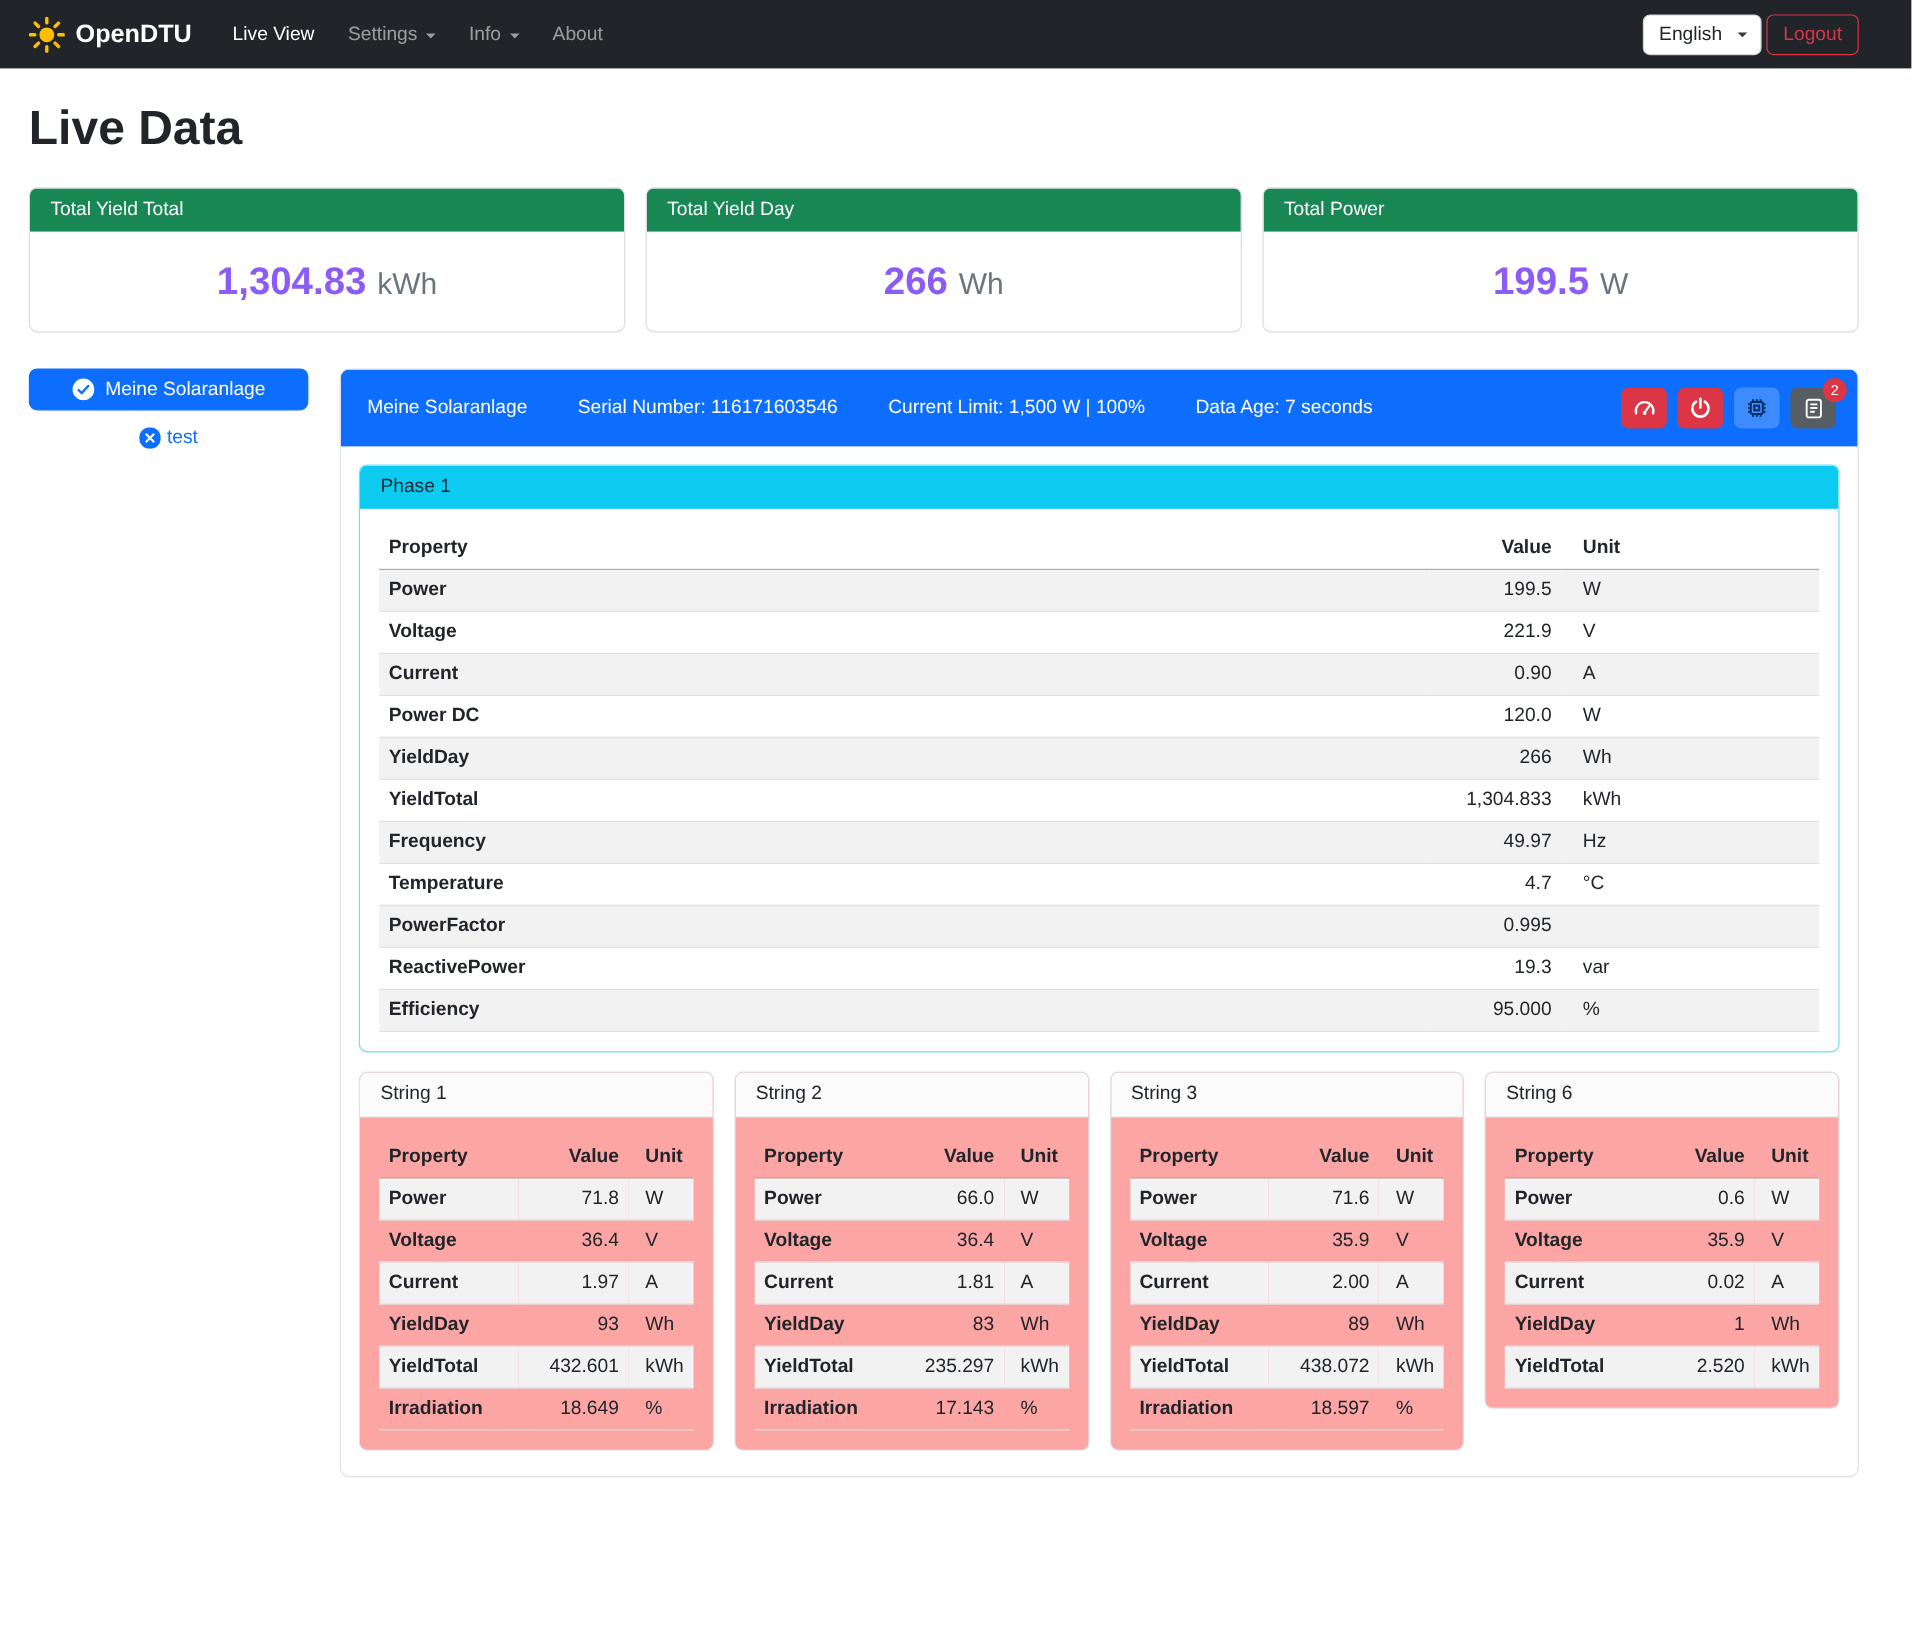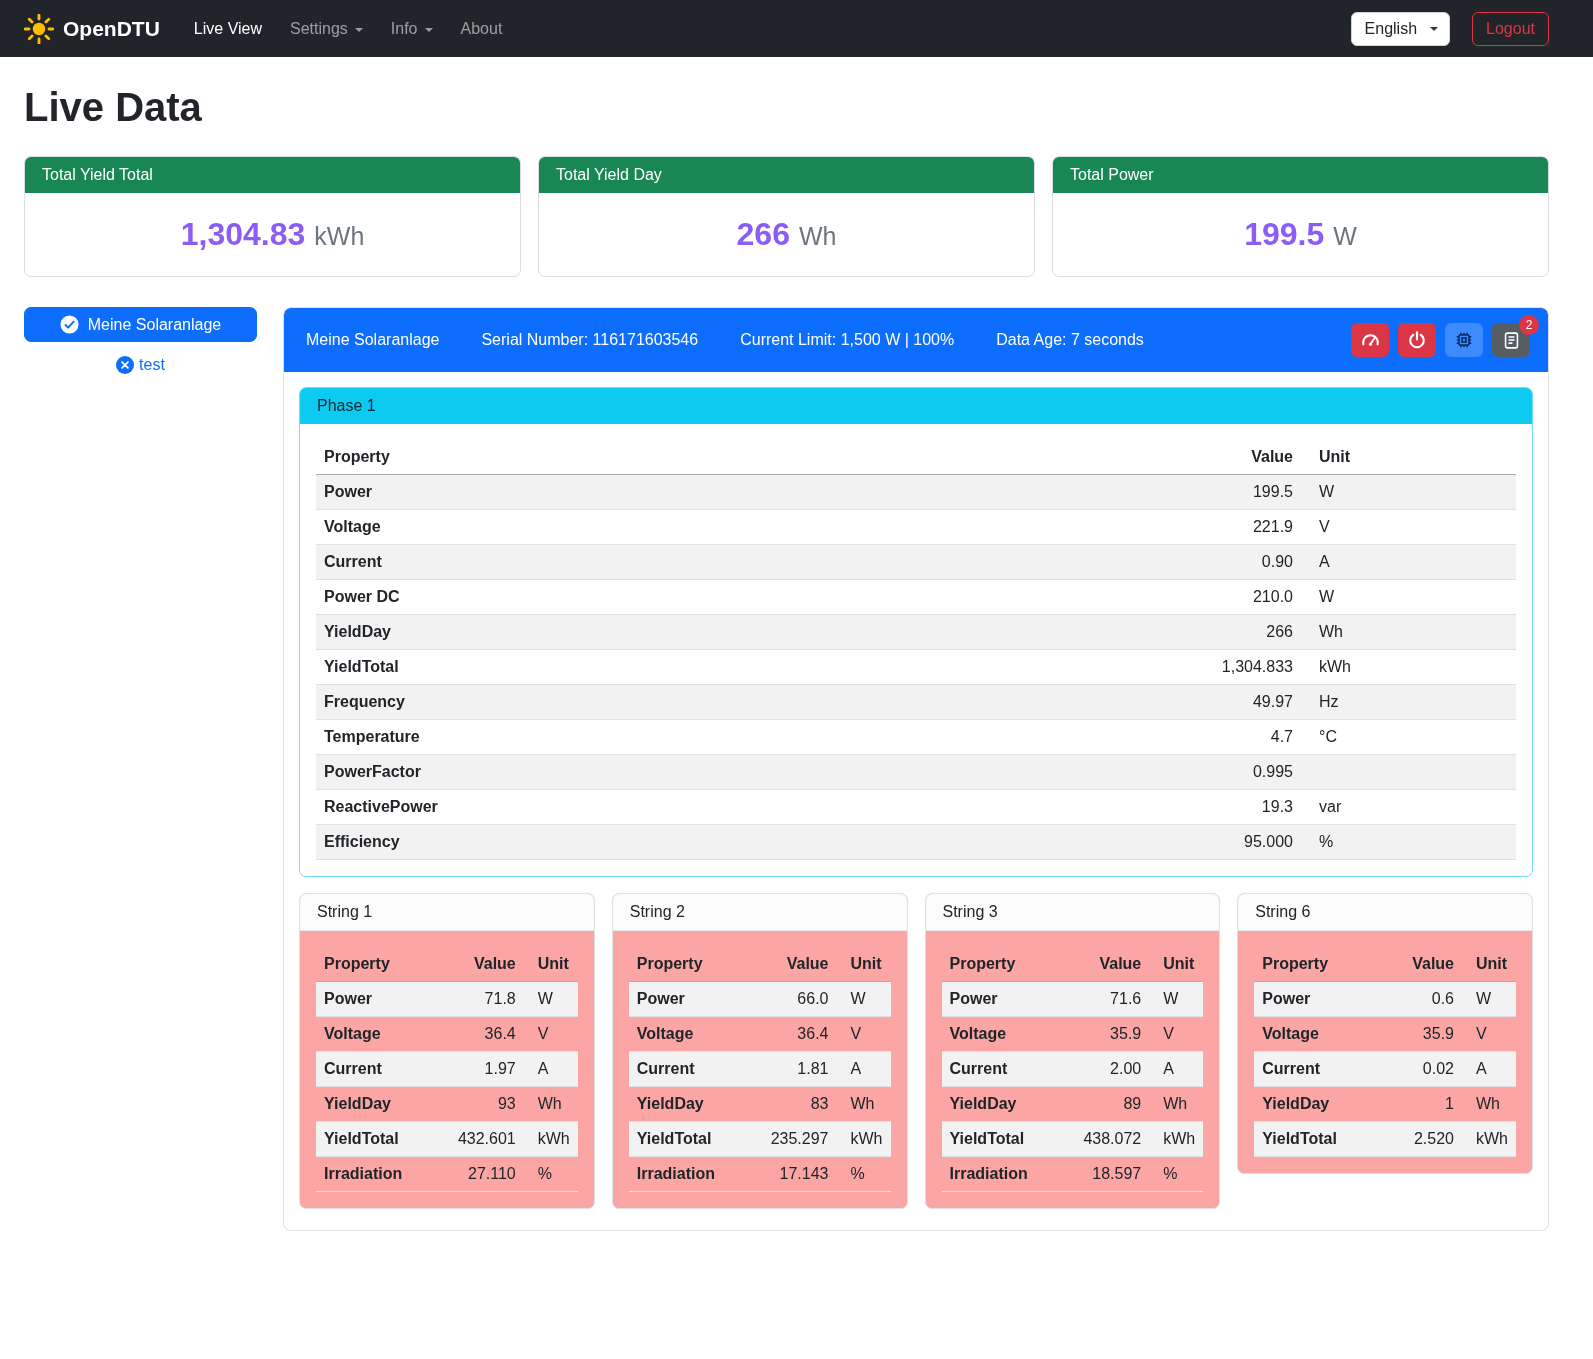--- a/index.html
+++ b/index.html
@@ -18,21 +18,21 @@
     height: 57px;
     display: flex;
     align-items: center;
     padding: 0 44px 0 24px;
   }
   .brand { display:flex; align-items:center; gap:9px; color:#fff; font-size:21px; font-weight:600; margin-right:20px; cursor:pointer; }
   .nav-links { display:flex; list-style:none; margin:0; padding:0; }
   .nav-link { color:rgba(255,255,255,.55); padding:8px 14px; cursor:pointer; display:flex; align-items:center; gap:7px; }
   .nav-link.active { color:#fff; }
   .caret { width:0; height:0; border-left:4px solid transparent; border-right:4px solid transparent; border-top:4.5px solid currentColor; display:inline-block; margin-top:3px; }
-  .nav-right { margin-left:auto; display:flex; gap:22px; align-items:center; }
+  .nav-right { margin-left:auto; display:flex; gap:4px; align-items:center; }
   .lang-select { background:#fff; border:1px solid #ced4da; border-radius:6px; padding:7px 32px 7px 13px; position:relative; color:#212529; cursor:pointer; font-size:16px; }
   .lang-select .caret { position:absolute; right:11px; top:50%; margin-top:-2px; color:#343a40; }
   .logout-btn { background:transparent; border:1px solid #dc3545; color:#dc3545; border-radius:6px; padding:7px 13px; font-size:16px; cursor:pointer; font-family:inherit; }
 
   
   .container { padding: 14px 44px 28px 24px; }
   .page-title { font-size:40px; font-weight:600; margin:14px 0 26px; }
 
   .summary-row { display:flex; gap:17px; }
   .summary-card { flex:1; border:1px solid #dadde0; border-radius:7px; overflow:hidden; background:#fff; }
@@ -239,21 +239,21 @@
                     <td class="col-val">221.9</td>
                     <td class="col-unit">V</td>
                   </tr>
                   <tr>
                     <td class="col-prop">Current</td>
                     <td class="col-val">0.90</td>
                     <td class="col-unit">A</td>
                   </tr>
                   <tr>
                     <td class="col-prop">Power DC</td>
-                    <td class="col-val">210.0</td>
+                    <td class="col-val">120.0</td>
                     <td class="col-unit">W</td>
                   </tr>
                   <tr>
                     <td class="col-prop">YieldDay</td>
                     <td class="col-val">266</td>
                     <td class="col-unit">Wh</td>
                   </tr>
                   <tr>
                     <td class="col-prop">YieldTotal</td>
                     <td class="col-val">1,304.833</td>
@@ -323,21 +323,21 @@
                       <td class="col-val">93</td>
                       <td class="col-unit">Wh</td>
                     </tr>
                     <tr>
                       <td class="col-prop">YieldTotal</td>
                       <td class="col-val">432.601</td>
                       <td class="col-unit">kWh</td>
                     </tr>
                     <tr>
                       <td class="col-prop">Irradiation</td>
-                      <td class="col-val">27.110</td>
+                      <td class="col-val">18.649</td>
                       <td class="col-unit">%</td>
                     </tr>
                   </tbody>
               </table>
             </div>
           </div>
 
           <div class="string-card">
             <div class="string-card-header">String 2</div>
             <div class="string-card-body">

